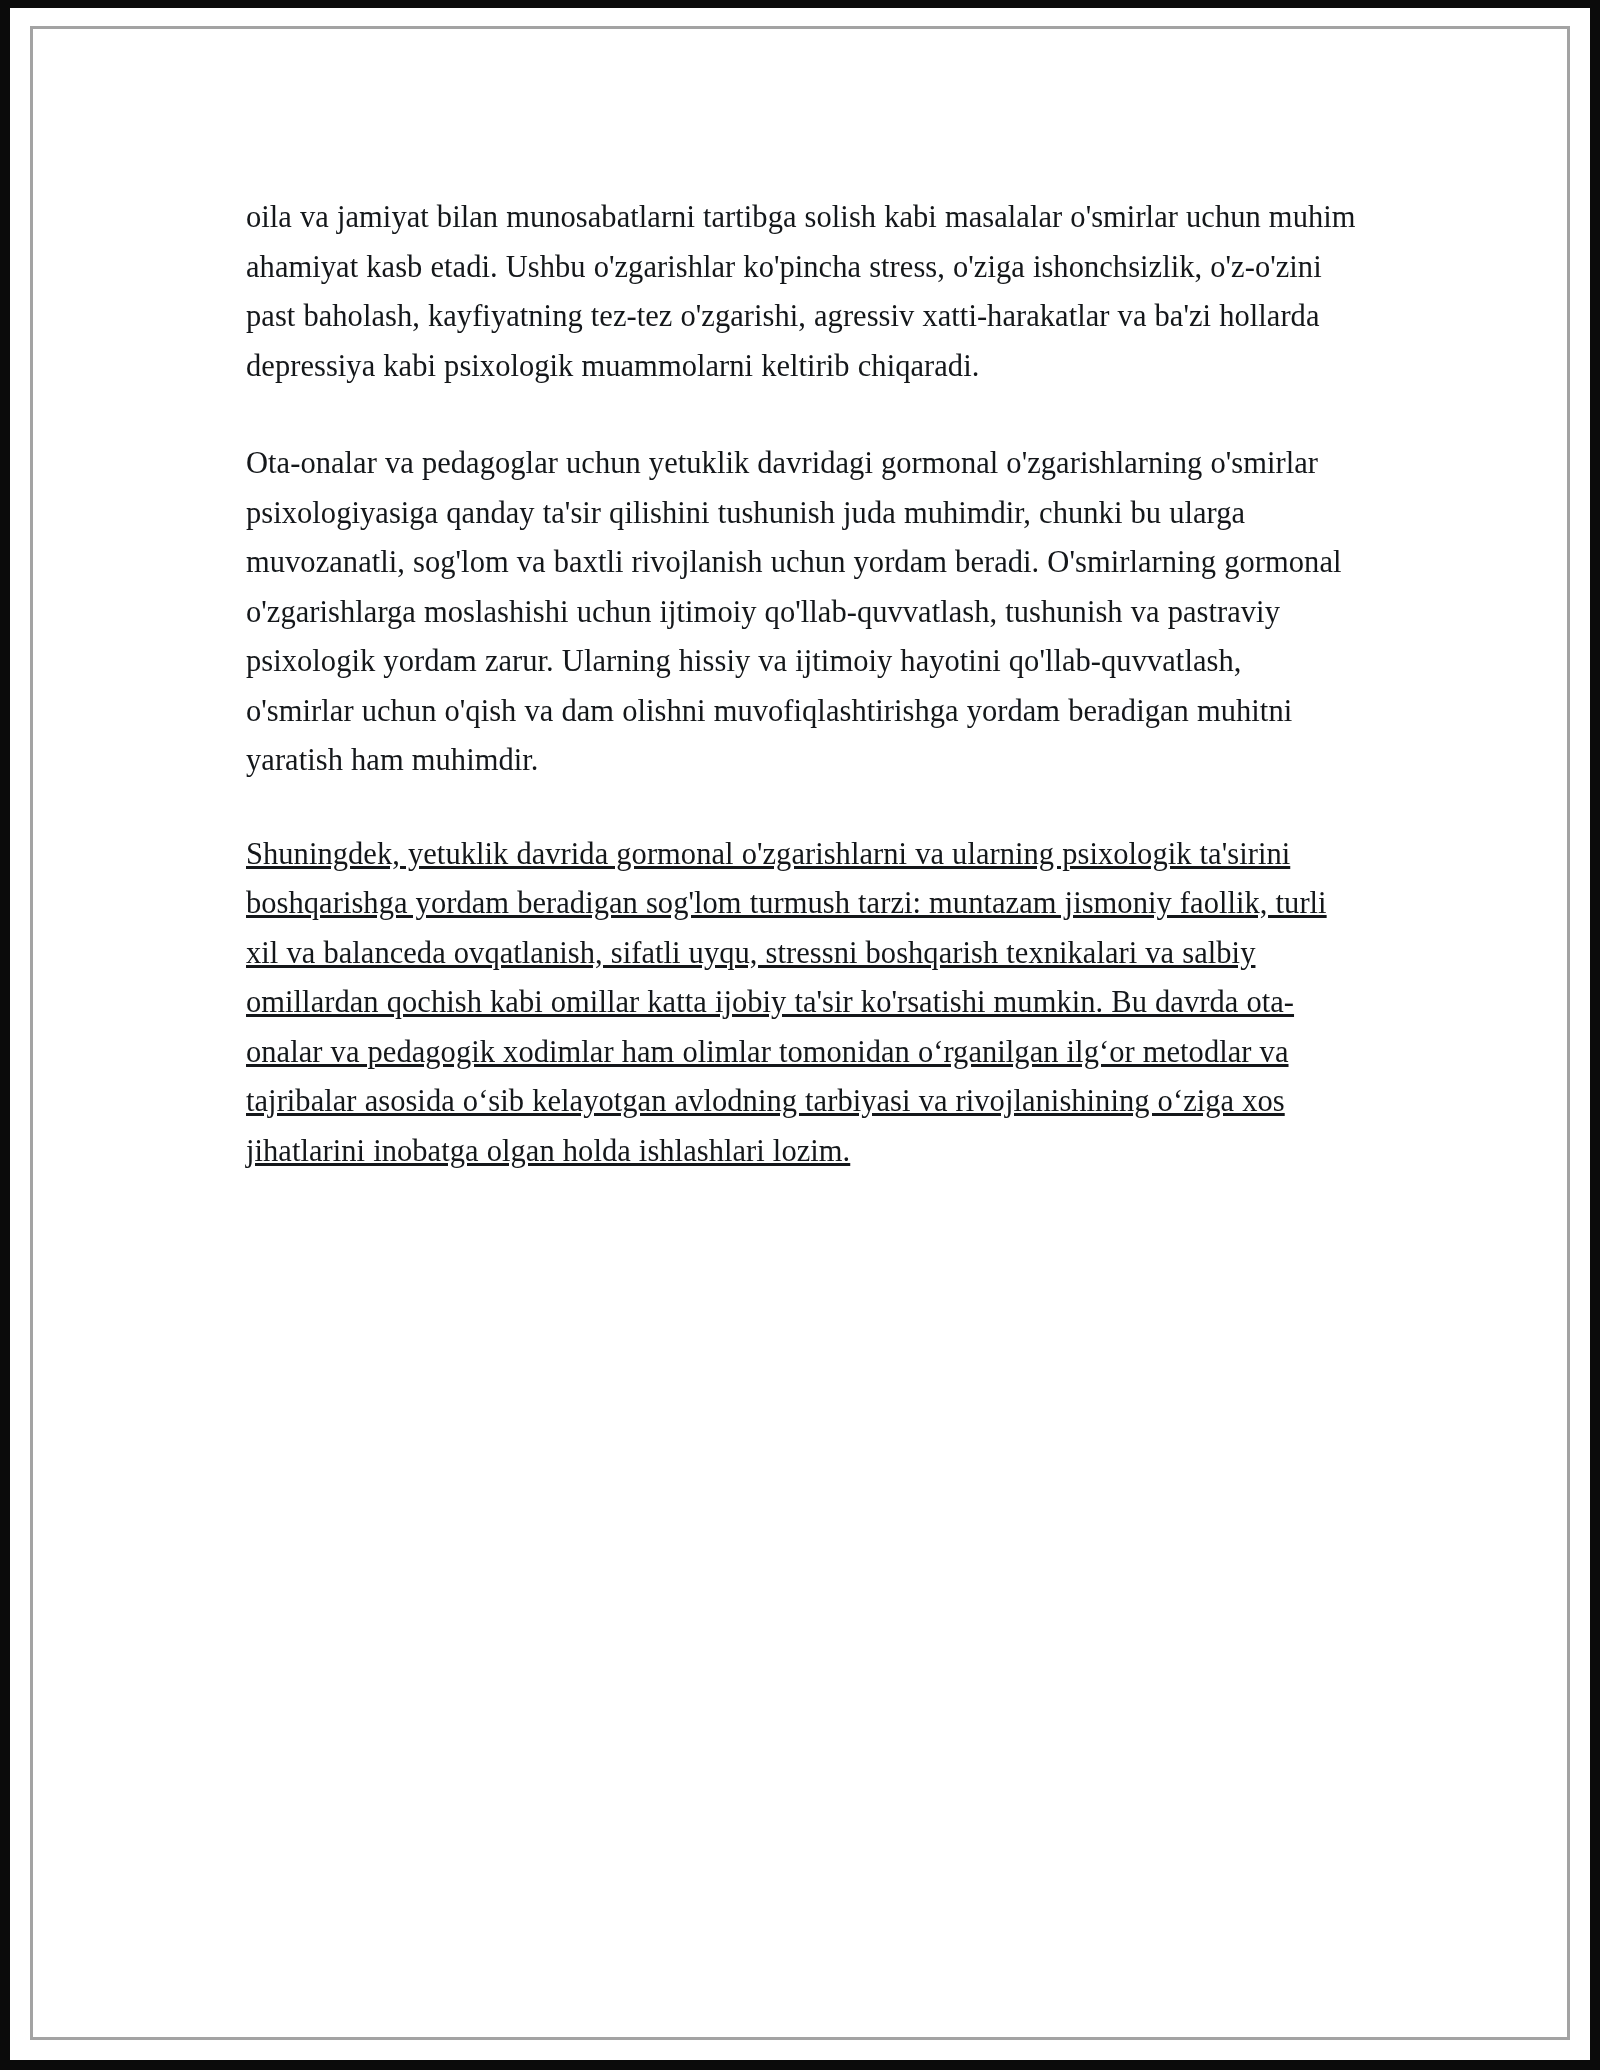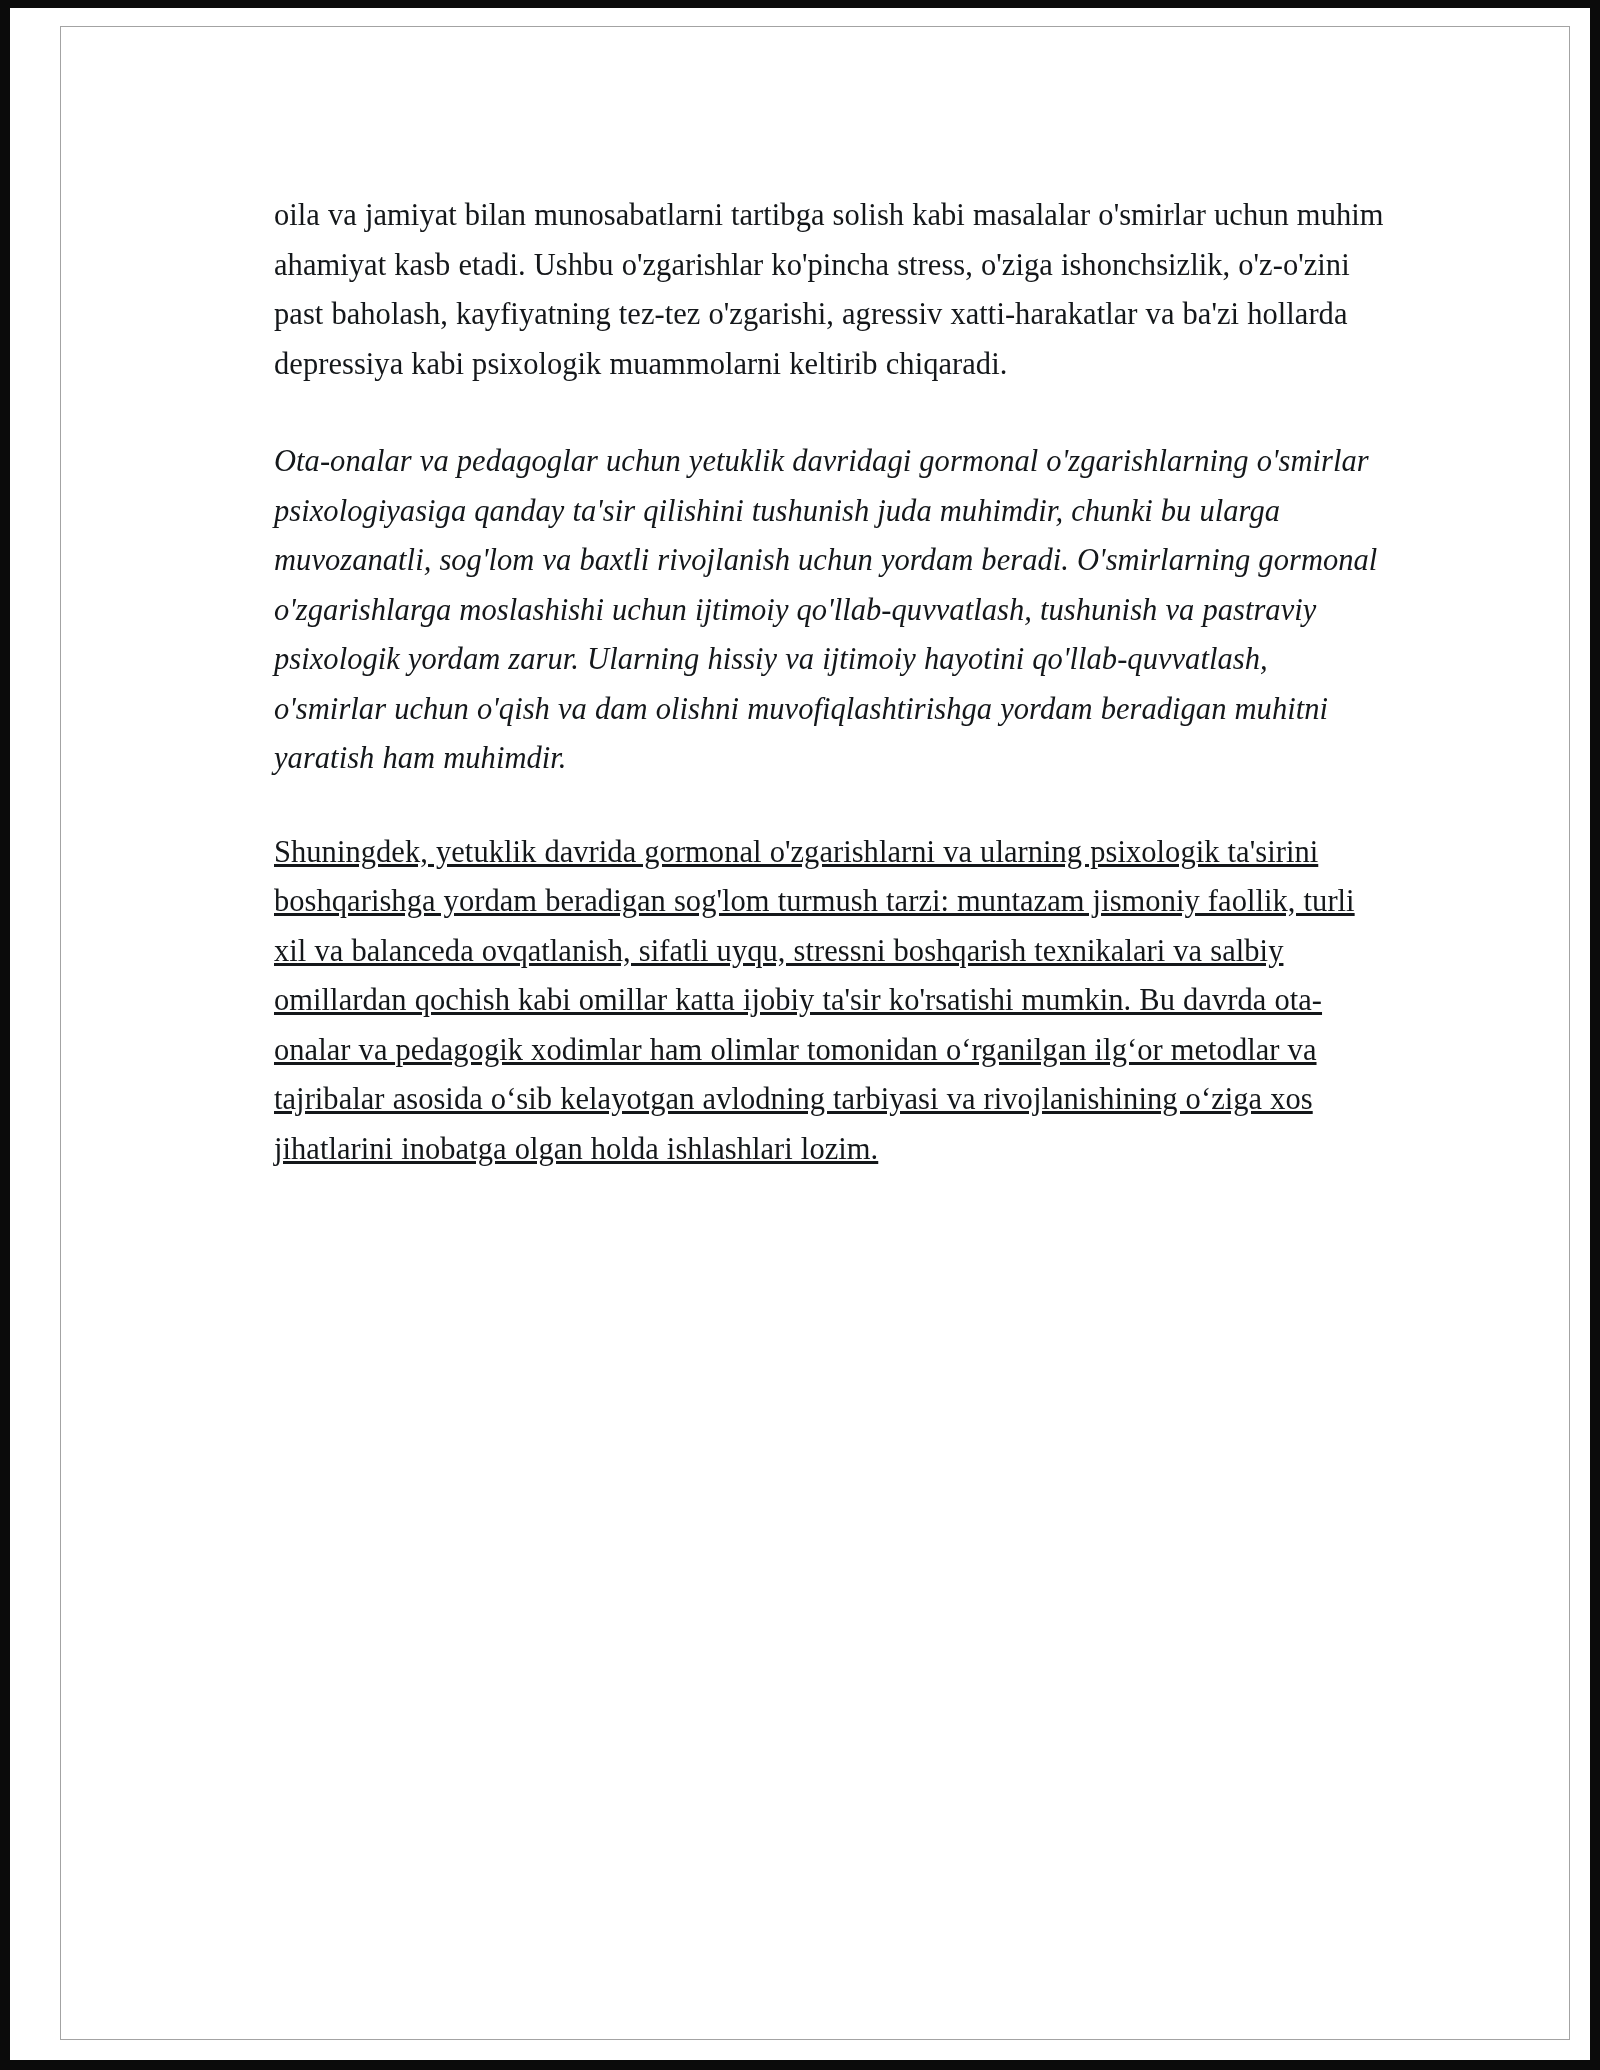--- a/index.html
+++ b/index.html
@@ -35,24 +35,23 @@
   }
 
   
   #page-sheet {
     position: absolute;
     left: 20px;
     top: 18px;
     right: 20px;
     bottom: 20px;
     background: #ffffff;
-    border: 1px solid #a3a3a3;
+    border: 3px solid #a3a3a3;
     box-sizing: border-box;
     overflow: hidden;
-    margin-left: 30px;
   }
 
   
   #text-column {
     position: absolute;
     left: 213px;
     top: 164px;
     width: 1110px;
   }
 
@@ -67,21 +66,21 @@
     -webkit-font-smoothing: antialiased;
   }
 
   .doc-paragraph:last-child {
     margin-bottom: 0;
     text-decoration: underline;
   }
 
   
   .doc-paragraph.p1 { margin-bottom: 48px; }
-  .doc-paragraph.p2 { margin-bottom: 44px; font-style: italic; }
+  .doc-paragraph.p2 { margin-bottom: 44px; }
 </style>
 </head>
 <body>
 
 <div id="page-frame">
   <div id="page-gap">
     <div id="page-sheet">
 
       <div id="text-column">
 

